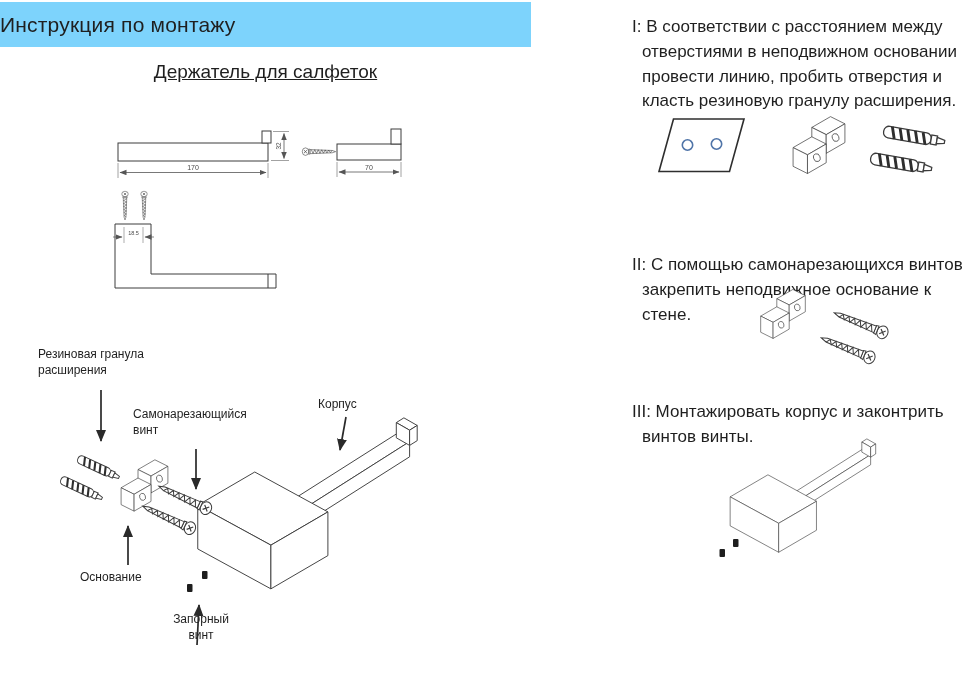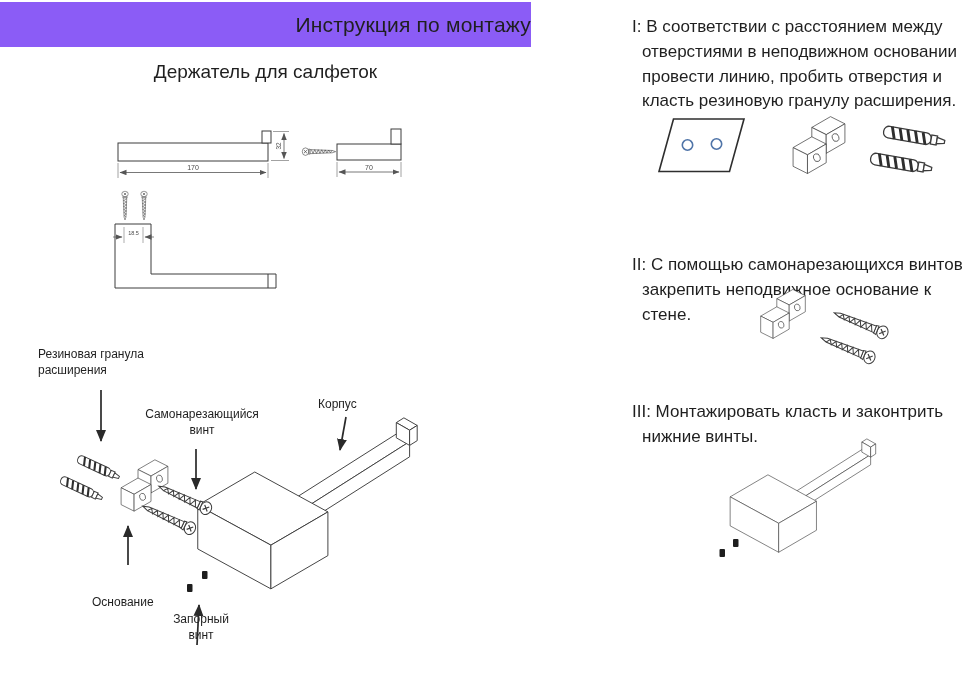--- a/index.html
+++ b/index.html
@@ -7,59 +7,59 @@
   body {
     position:relative;
     background:#ffffff;
     font-family:"Liberation Sans", sans-serif;
     color:#1f1f1f;
     overflow:hidden;
   }
   .abs { position:absolute; }
   .header-bar {
     left:0; top:2px; width:531px; height:45px;
-    background:#8b5cf6;
-    display:flex; align-items:center; justify-content:flex-end;
+    background:#7dd3fc;
+    display:flex; align-items:center; justify-content:flex-start;
   }
   .header-title { font-size:21px; letter-spacing:.2px; }
   .subtitle {
     left:0; top:61px; width:531px;
-    text-align:center; font-size:19px;
+    text-align:center; font-size:19px;text-decoration:underline;
   }
   .step {
     font-size:17px; line-height:1.46;
     padding-left:10px; text-indent:-10px;
   }
   #step1 { left:632px; top:15px;  width:338px; }
   #step2 { left:632px; top:221px; width:338px;margin-top:32px; }
   #step3 { left:632px; top:400px; width:338px; }
   .part-label { font-size:12px; line-height:1.35; }
   #lbl-rubber { left:38px;  top:346px; width:132px; }
-  #lbl-screw  { left:133px; top:406px; width:138px; text-align:center; }
+  #lbl-screw  { left:133px; top:406px; width:138px; text-align:left; }
   #lbl-body   { left:318px; top:396px; width:60px; }
-  #lbl-base   { left:92px;  top:569px; width:90px;margin-top:25px; }
+  #lbl-base   { left:80px;  top:569px; width:90px; }
   #lbl-lock   { left:161px; top:611px; width:80px; text-align:center; }
   svg.art { position:absolute; left:0; top:0; }
   svg text {
     font-family:"Liberation Sans", sans-serif;
     fill:#4a4a4a;
   }
 </style>
 </head>
 <body>
 
 <div class="abs header-bar">
   <span class="header-title">Инструкция по монтажу</span>
 </div>
 
 <div class="abs subtitle">Держатель для салфеток</div>
 
 <div class="abs step" id="step1">I: В соответствии с расстоянием между отверстиями в неподвижном основании провести линию, пробить отверстия и класть резиновую гранулу расширения.</div>
 <div class="abs step" id="step2">II: С помощью самонарезающихся винтов закрепить неподвижное основание к стене.</div>
-<div class="abs step" id="step3">III: Монтажировать класть и законтрить нижние винты.</div>
+<div class="abs step" id="step3">III: Монтажировать корпус и законтрить винтов винты.</div>
 
 <div class="abs part-label" id="lbl-rubber">Резиновая гранула расширения</div>
 <div class="abs part-label" id="lbl-screw">Самонарезающийся винт</div>
 <div class="abs part-label" id="lbl-body">Корпус</div>
 <div class="abs part-label" id="lbl-base">Основание</div>
 <div class="abs part-label" id="lbl-lock">Запорный винт</div>
 
 <svg class="art" width="970" height="694" viewBox="0 0 970 694">
   <defs>
     <marker id="mDim" markerUnits="userSpaceOnUse" markerWidth="8" markerHeight="6" refX="6.5" refY="2.75" orient="auto-start-reverse">

